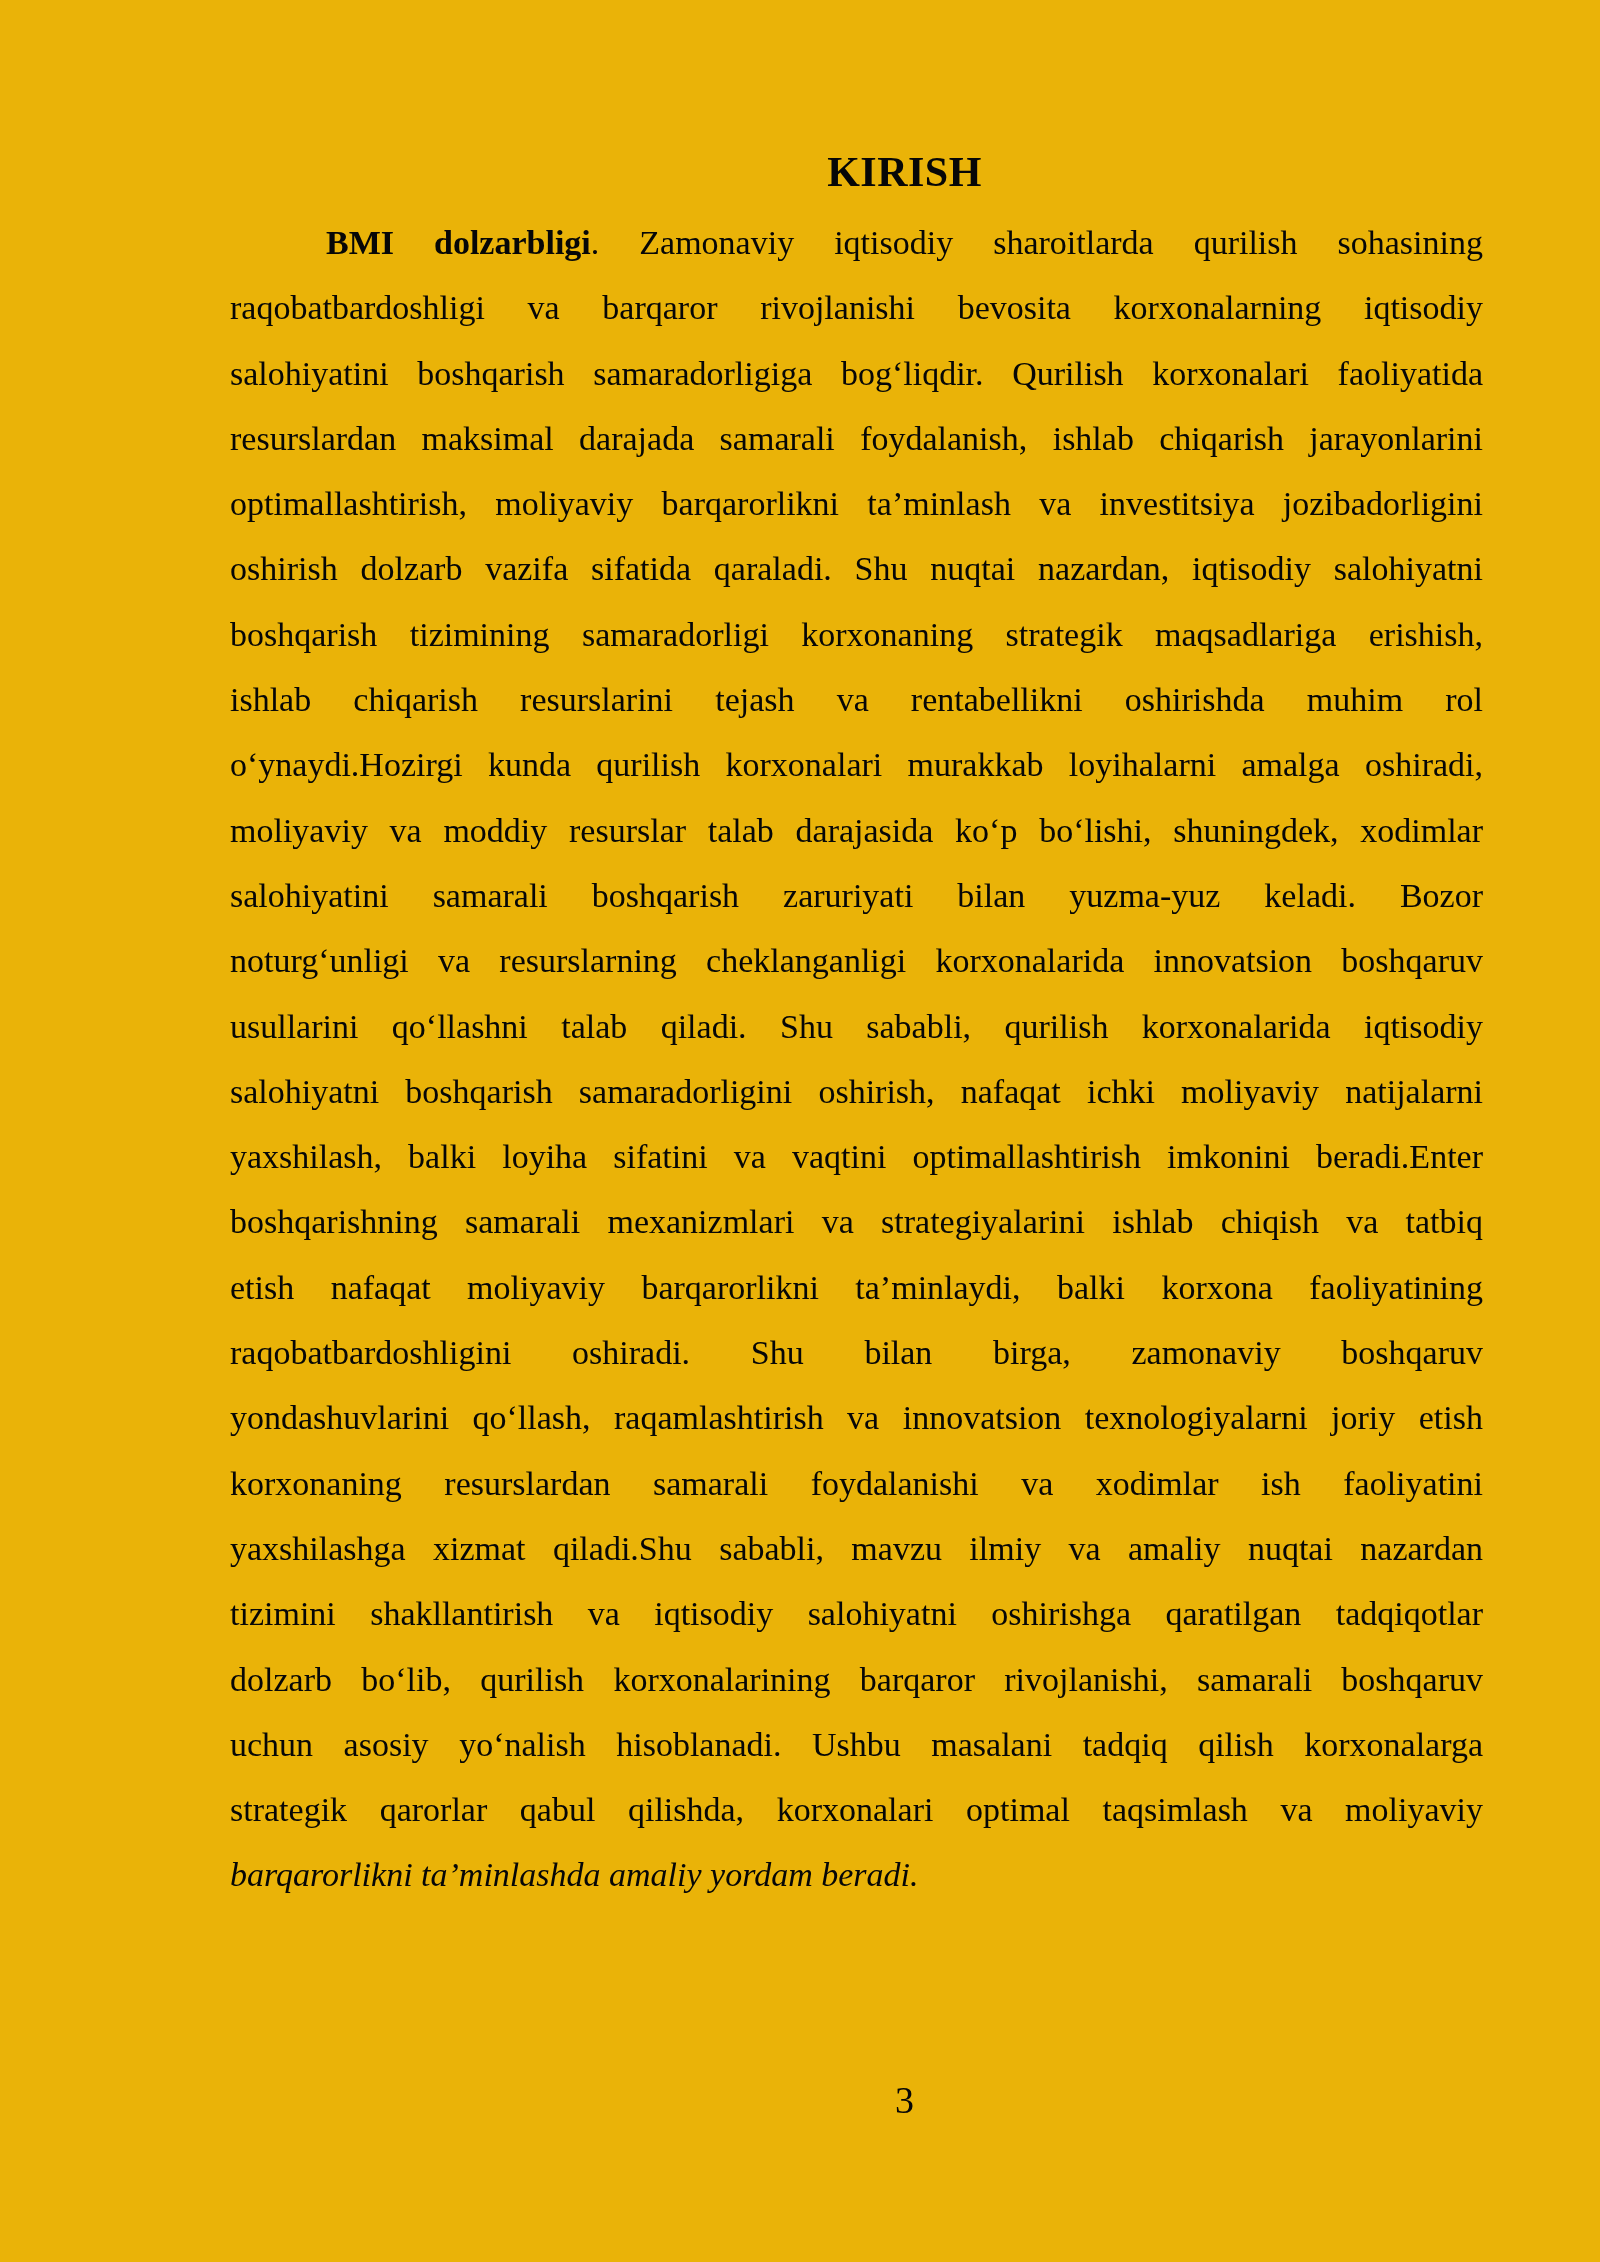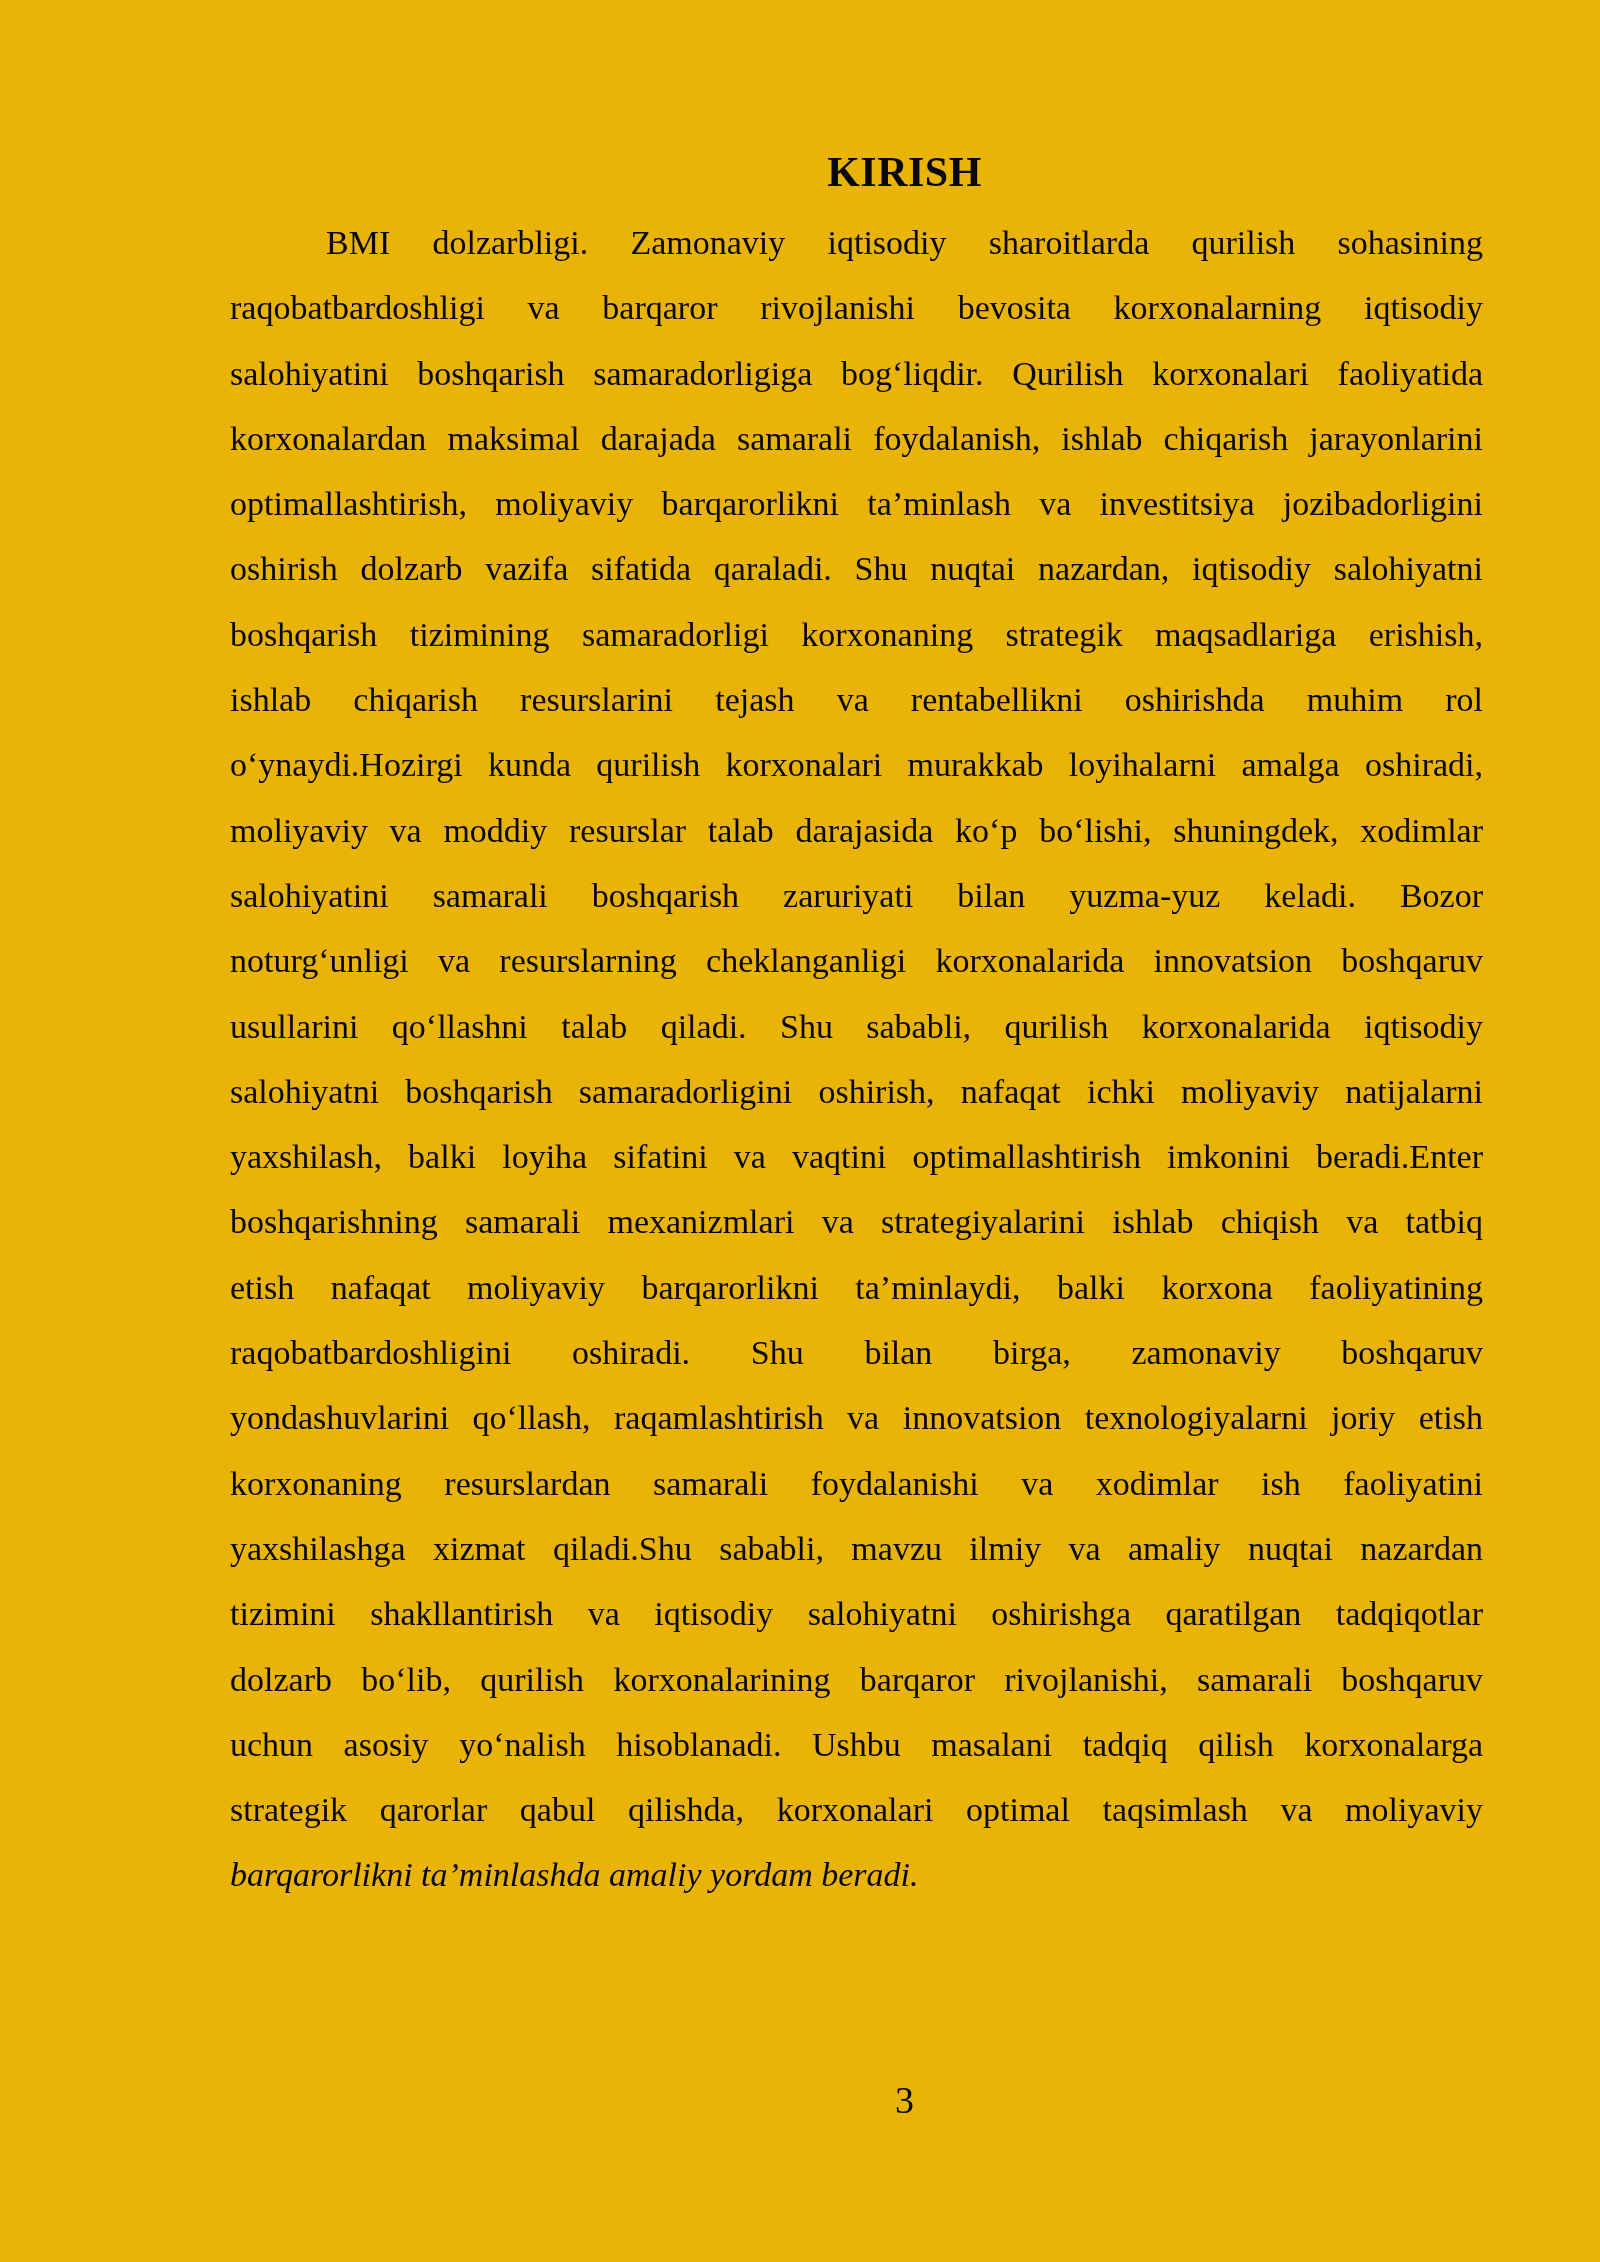--- a/index.html
+++ b/index.html
@@ -45,21 +45,21 @@
     overflow: visible;
   }
   .line.first-line {
     text-indent: 96px;
   }
   .line:last-child {
     text-align-last: left;
     font-style: italic;
   }
   .lead-bold {
-    font-weight: normal;
+    font-weight: bold;
   }
   .page-number {
     position: absolute;
     top: 2078px;
     left: 230px;
     width: 1253px;
     padding-left: 96px;
     box-sizing: border-box;
     text-align: center;
     font-size: 38px;
@@ -72,21 +72,21 @@
 <div class="sheet">
 
   <div class="doc-title">KIRISH</div>
 
   <div class="paragraph">
 
     <div class="line first-line"><span class="lead-bold">BMI dolzarbligi</span><span>. Zamonaviy iqtisodiy sharoitlarda qurilish sohasining</span></div>
 
   <div class="line">raqobatbardoshligi va barqaror rivojlanishi bevosita korxonalarning iqtisodiy</div>
       <div class="line">salohiyatini boshqarish samaradorligiga bog‘liqdir. Qurilish korxonalari faoliyatida</div>
-      <div class="line">korxonalardan maksimal darajada samarali foydalanish, ishlab chiqarish jarayonlarini</div>
+      <div class="line">resurslardan maksimal darajada samarali foydalanish, ishlab chiqarish jarayonlarini</div>
       <div class="line">optimallashtirish, moliyaviy barqarorlikni ta’minlash va investitsiya jozibadorligini</div>
       <div class="line">oshirish dolzarb vazifa sifatida qaraladi. Shu nuqtai nazardan, iqtisodiy salohiyatni</div>
       <div class="line">boshqarish tizimining samaradorligi korxonaning strategik maqsadlariga erishish,</div>
       <div class="line">ishlab chiqarish resurslarini tejash va rentabellikni oshirishda muhim rol</div>
       <div class="line">o‘ynaydi.Hozirgi kunda qurilish korxonalari murakkab loyihalarni amalga oshiradi,</div>
       <div class="line">moliyaviy va moddiy resurslar talab darajasida ko‘p bo‘lishi, shuningdek, xodimlar</div>
       <div class="line">salohiyatini samarali boshqarish zaruriyati bilan yuzma-yuz keladi. Bozor</div>
       <div class="line">noturg‘unligi va resurslarning cheklanganligi korxonalarida innovatsion boshqaruv</div>
       <div class="line">usullarini qo‘llashni talab qiladi. Shu sababli, qurilish korxonalarida iqtisodiy</div>
       <div class="line">salohiyatni boshqarish samaradorligini oshirish, nafaqat ichki moliyaviy natijalarni</div>

